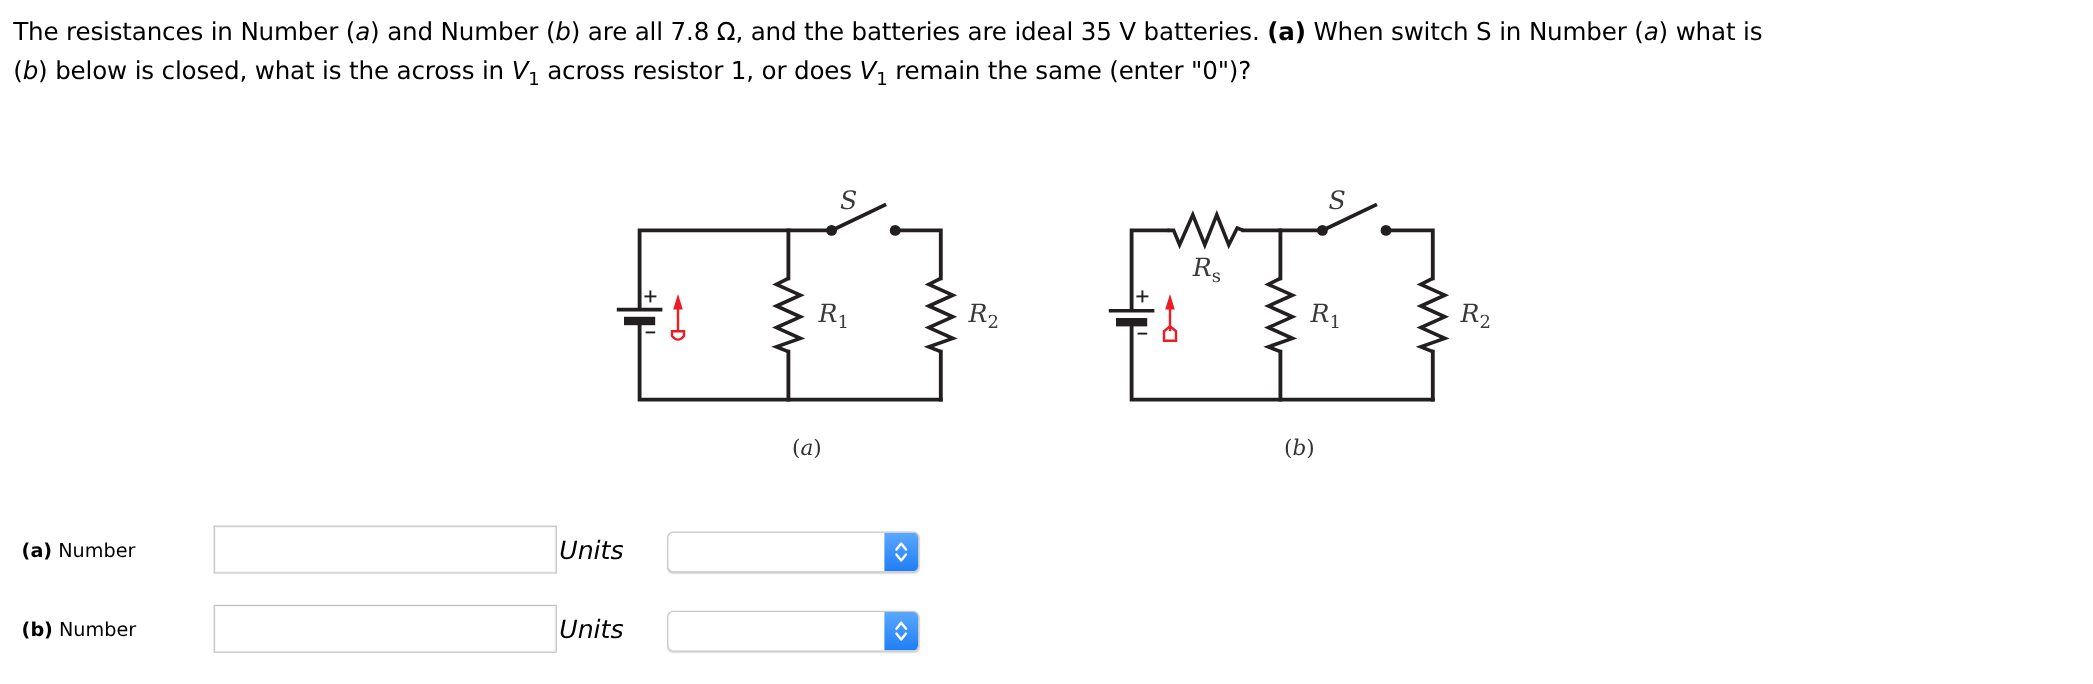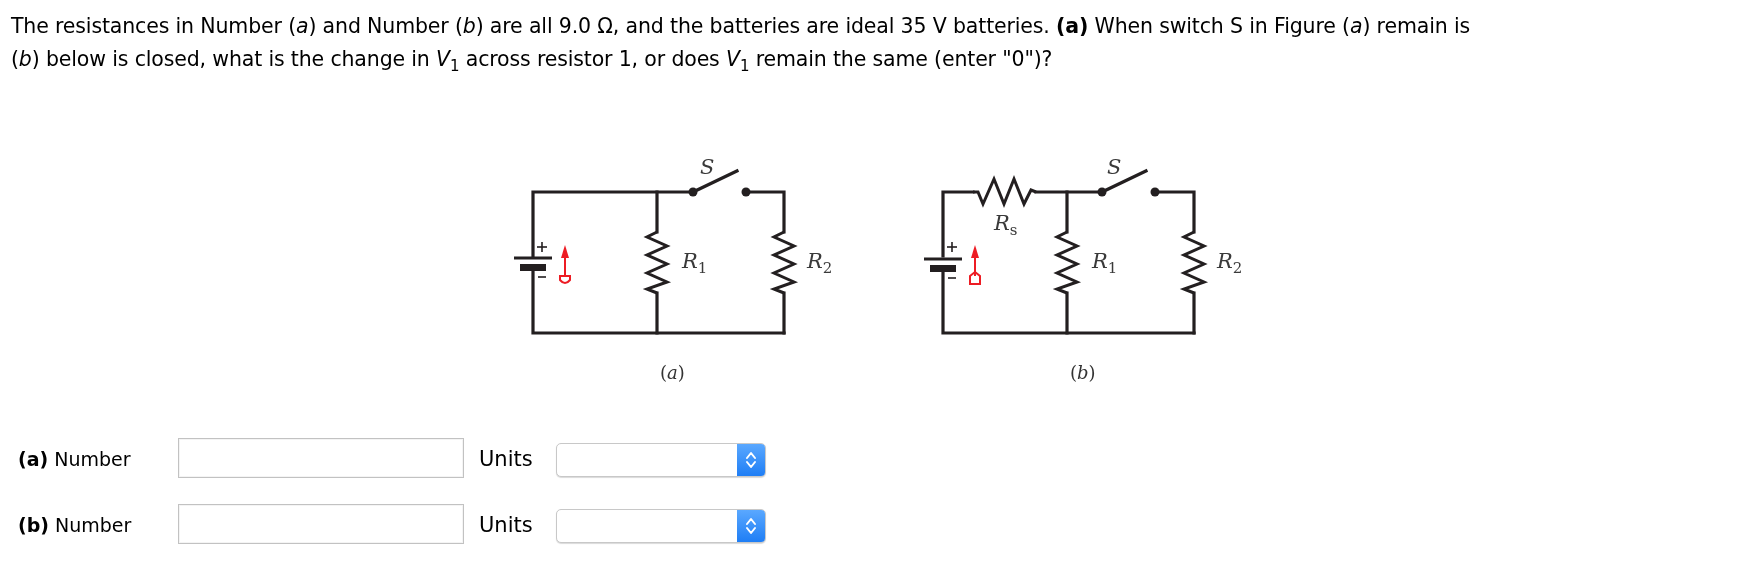--- a/index.html
+++ b/index.html
@@ -41,44 +41,45 @@
   .arrowhead { fill: #ed1c24; }
   .lbl { font-family: "DejaVu Serif", serif; font-style: italic; font-size: 21px; fill: #3a3a3a; }
   .lbl-sub { font-family: "DejaVu Serif", serif; font-style: normal; font-size: 15px; fill: #3a3a3a; }
   .cap { font-family: "DejaVu Serif", serif; font-size: 18px; fill: #333; }
   .cap-i { font-style: italic; }
 
   .row { position: absolute; left: 0; height: 42px; }
   .row-label {
     position: absolute;
     left: 18px;
-    font-size: 19px;
+    font-size: 16px;
     line-height: 42px;
     white-space: nowrap;
   }
   .row-label b { font-weight: bold; }
   .num-input {
     position: absolute;
     left: 178px;
     width: 286px;
     height: 40px;
     border: 1px solid #c2c2c2;
     box-sizing: border-box;
     background: #fff;
     box-shadow: inset 0 0 0 1px #f4f4f4;
     font-family: "DejaVu Sans", sans-serif;
     font-size: 18px;
     padding: 0 6px;
     outline: none;
   }
   .units-label {
     position: absolute;
-    left: 479px;
+    left: 466px;
     font-size: 21px;
     line-height: 42px;
+    font-style: italic;
   }
   .units-select {
     position: absolute;
     left: 556px;
     top: 5px;
     width: 210px;
     height: 34px;
     box-sizing: border-box;
     border: 1px solid #c8c8c8;
     border-radius: 5px;
@@ -99,22 +100,22 @@
     background: linear-gradient(#5aa8ff, #1f7ef5);
     display: flex;
     align-items: center;
     justify-content: center;
   }
 </style>
 </head>
 <body>
 
 <div class="question">
-  <span class="line"><span>The resistances in Number (</span><i>a</i><span>) and Number (</span><i>b</i><span>) are all 9.0 Ω, and the batteries are ideal 35 V batteries. </span><b>(a)</b><span> When switch S in Figure (</span><i>a</i><span>) remain is</span></span>
-  <span class="line"><span>(</span><i>b</i><span>) below is closed, what is the change in </span><i>V</i><sub>1</sub><span> across resistor 1, or does </span><i>V</i><sub>1</sub><span> remain the same (enter "0")?</span></span>
+  <span class="line"><span>The resistances in Number (</span><i>a</i><span>) and Number (</span><i>b</i><span>) are all 7.8 Ω, and the batteries are ideal 35 V batteries. </span><b>(a)</b><span> When switch S in Number (</span><i>a</i><span>) what is</span></span>
+  <span class="line"><span>(</span><i>b</i><span>) below is closed, what is the across in </span><i>V</i><sub>1</sub><span> across resistor 1, or does </span><i>V</i><sub>1</sub><span> remain the same (enter "0")?</span></span>
 </div>
 
 <svg class="fig" width="1744" height="420">
 
   <g>
 
     <path class="wire" d="M533,256 L533,192 L693,192"></path>
     <path class="wire" d="M533,269 L533,333 L784,333"></path>
 
     <path class="wire" d="M657,192 L657,232 M657,293 L657,333"></path>

